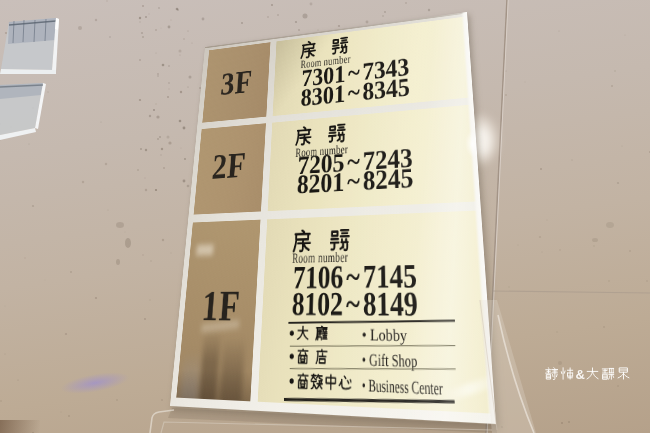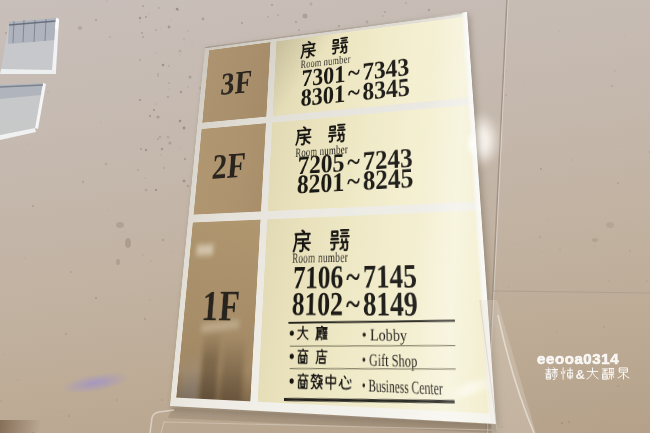--- a/index.html
+++ b/index.html
@@ -382,21 +382,20 @@
 
 <svg width="650" height="433" style="left:0;top:0;">
 <polygon points="172,408 496,425 497,433 168,418" fill="#6b5a48" opacity=".18"></polygon>
 <path d="M150,433 L152,418 Q153,413 159,412 L174,410" fill="none" stroke="#eae4da" stroke-width="1.6" opacity=".65"></path>
 <path d="M161,433 L164,422 L492,430" fill="none" stroke="#d8cfc2" stroke-width="1.2" opacity=".55"></path>
 <polygon points="479,300 497,300 536,433 492,433" fill="#e6dfd4" opacity=".28"></polygon>
 <path d="M498,315 Q512,380 534,433" fill="none" stroke="#f3efe7" stroke-width="1.6" opacity=".6"></path>
 <path d="M480,300 Q489,370 497,430" fill="none" stroke="#cfc4b6" stroke-width="1" opacity=".5"></path>
 </svg>
 
-<div class="wm1" style="left:537px;top:350px;font-size:15px;letter-spacing:0.6px;color:rgba(255,255,255,.88);-webkit-text-stroke:0.7px rgba(255,255,255,.82);transform-origin:0 0;">eeooa0314</div>
 
 <svg class="wmsvg" width="110" height="20" style="left:545px;top:366px;" viewBox="0 0 110 20">
       <use href="#w-jing" x="0" y="0" width="20" height="20" transform="translate(0,1) scale(0.65)" class=""></use>
       <use href="#w-yi" x="0" y="0" width="20" height="20" transform="translate(15.5,1) scale(0.65)" class=""></use>
       <text x="30.5" y="13" font-family="Liberation Sans,sans-serif" font-weight="bold" font-size="13" fill="rgba(255,255,255,.9)" stroke="none">&amp;</text>
       <use href="#g-da" x="0" y="0" width="20" height="20" transform="translate(41,1) scale(0.65)" class=""></use>
       <use href="#w-ke" x="0" y="0" width="20" height="20" transform="translate(56.5,1) scale(0.65)" class=""></use>
       <use href="#w-dai" x="0" y="0" width="20" height="20" transform="translate(72,1) scale(0.65)" class=""></use>
     </svg>
 </div>

